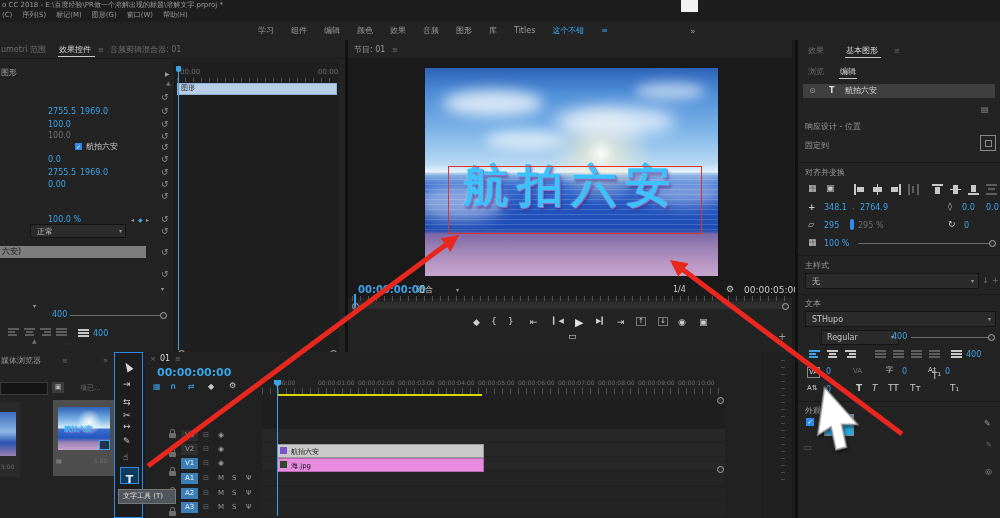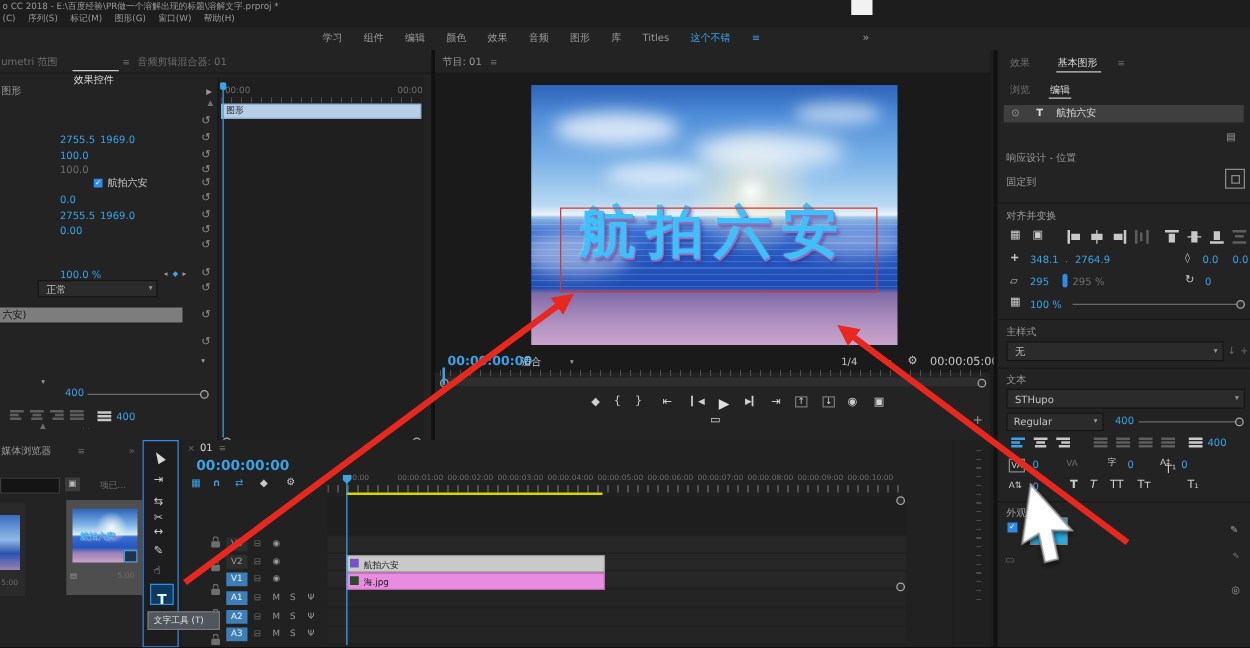--- a/index.html
+++ b/index.html
@@ -79,21 +79,21 @@
       <span class="t8 g">Titles</span>
       <span class="t8 b">这个不错</span>
       <span class="t8 b">≡</span>
     </div>
     <span class="abs t9 g" style="left:690px;top:5px">»</span>
   </div>
 
   <div class="abs panel" style="left:0;top:40px;width:345px;height:312px;border-right:3px solid #111">
     <div class="abs" style="left:0;top:0;width:345px;height:18px;background:#232323;border-bottom:1px solid #1a1a1a">
       <span class="abs t8 d" style="left:1px;top:6px">umetri 范围</span>
-      <span class="abs t8 w" style="left:59px;top:20px">效果控件</span>
+      <span class="abs t8 w" style="left:59px;top:6px">效果控件</span>
       <span class="abs t7 d" style="left:98px;top:7px">≡</span>
       <span class="abs t8 d" style="left:110px;top:6px">音频剪辑混合器: 01</span>
       <div class="abs und" style="left:58px;top:16px;width:37px"></div>
     </div>
 
     <span class="abs t8 g" style="left:1px;top:29px">图形</span>
     <span class="abs t6 g" style="left:165px;top:31px">▶</span>
 
     <span class="abs t8 b" style="left:48px;top:68px">2755.5</span>
     <span class="abs t8 b" style="left:80px;top:68px">1969.0</span>
@@ -278,21 +278,21 @@
     </div>
     <span class="abs t8 d" style="left:184px;top:237px">↓</span>
     <span class="abs t8 d" style="left:194px;top:237px">+</span>
     <div class="abs" style="left:0;top:254px;width:205px;height:1px;background:#1a1a1a"></div>
 
     <span class="abs t8 g" style="left:7px;top:260px">文本</span>
     <div class="abs dd" style="left:7px;top:271px;width:189px;height:14px">
       <span class="t8" style="position:absolute;left:6px;top:4px">STHupo</span>
       <span class="t6 g" style="position:absolute;right:4px;top:4px">▾</span>
     </div>
-    <div class="abs dd" style="left:7px;top:290px;width:76px;height:13px">
+    <div class="abs dd" style="left:23px;top:290px;width:76px;height:13px">
       <span class="t8" style="position:absolute;left:5px;top:3px">Regular</span>
       <span class="t6 g" style="position:absolute;right:4px;top:3px">▾</span>
     </div>
     <span class="abs t8 b" style="left:94px;top:293px">400</span>
     <div class="abs sl" style="left:113px;top:297px;width:78px"></div>
     <div class="abs kn" style="left:190px;top:294px"></div>
 
     <span class="abs bars ta-l blue" style="left:11px;top:310px"></span>
     <span class="abs bars ta-c" style="left:29px;top:310px"></span>
     <span class="abs bars ta-r" style="left:47px;top:310px"></span>

